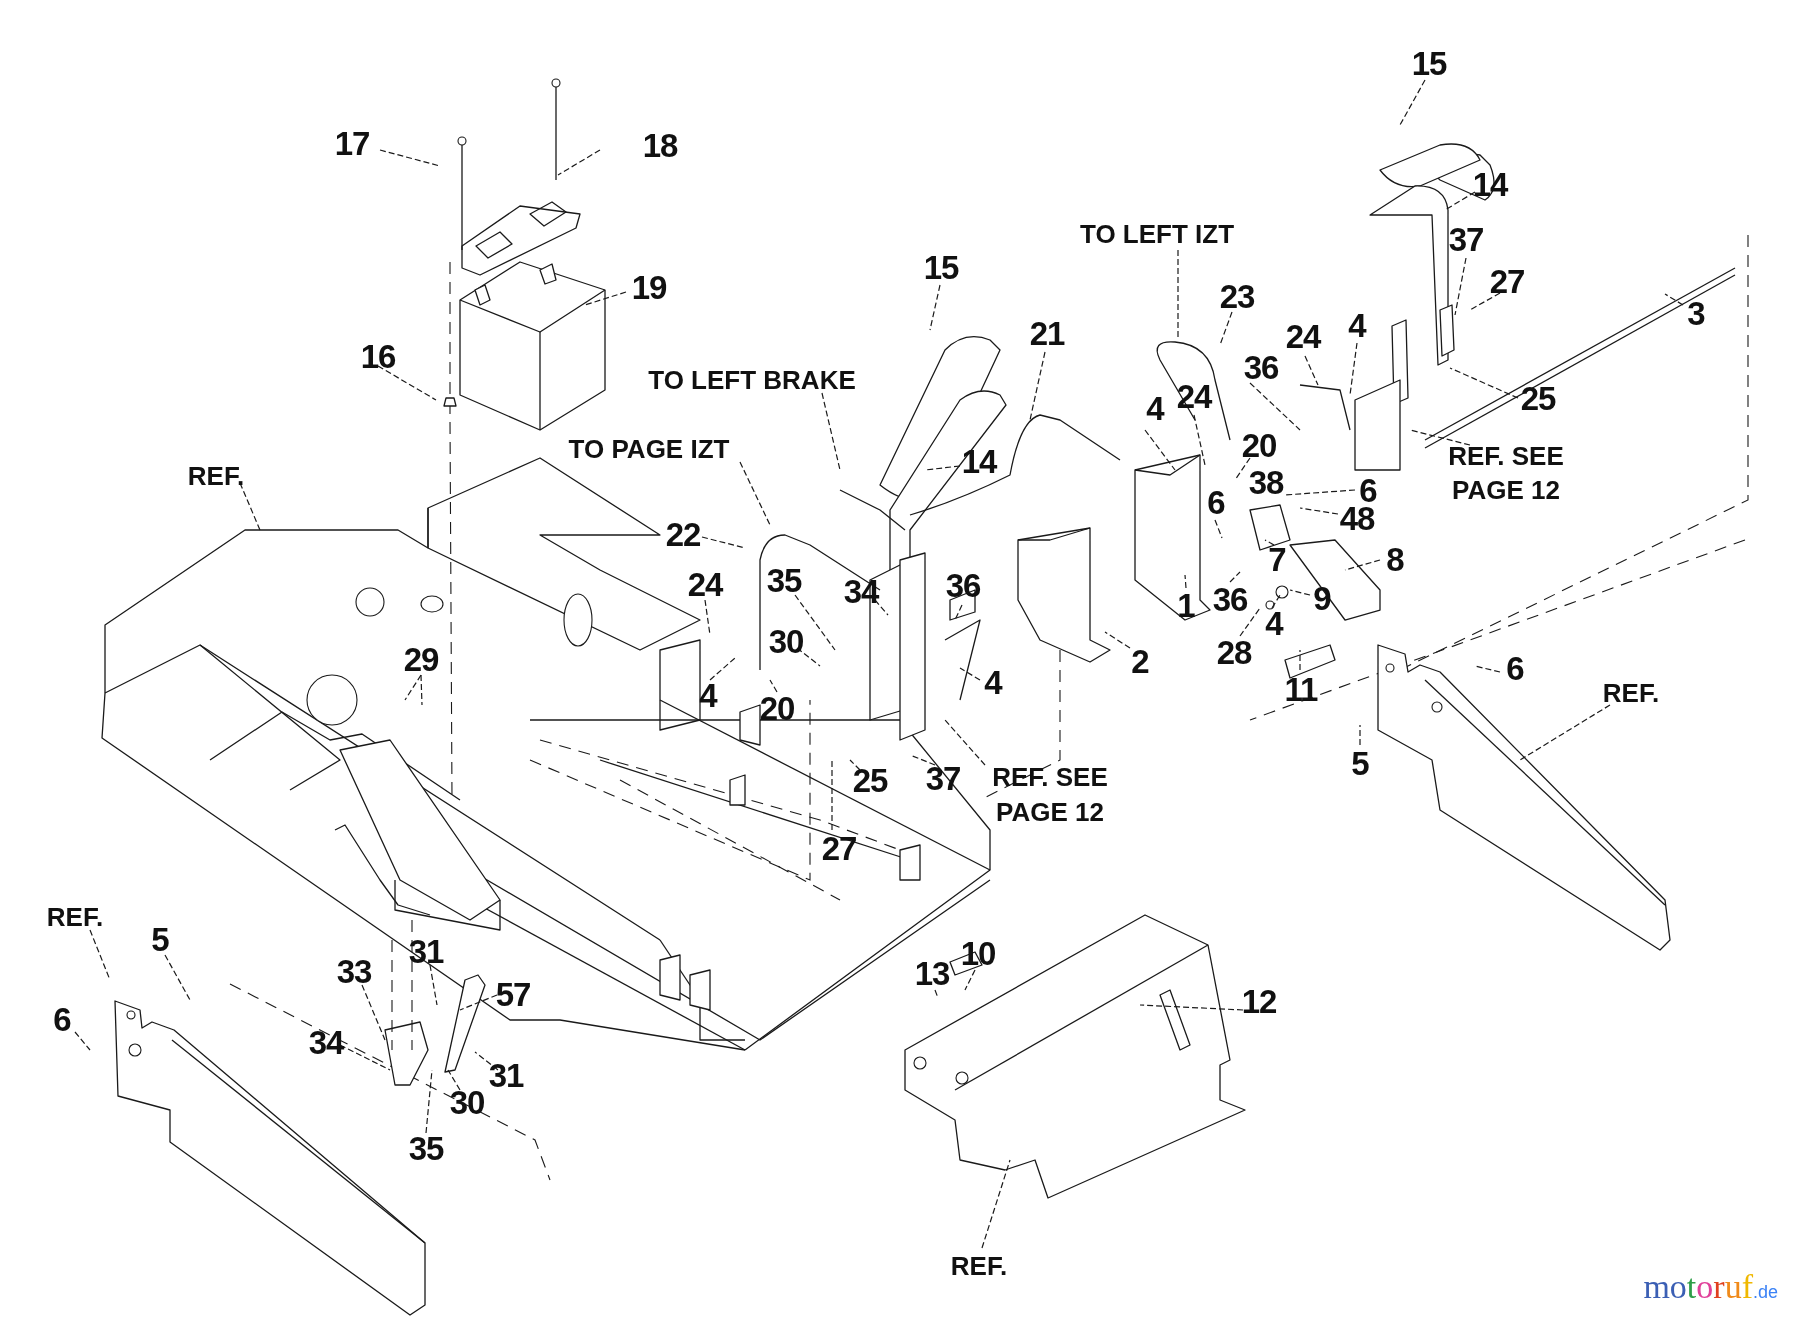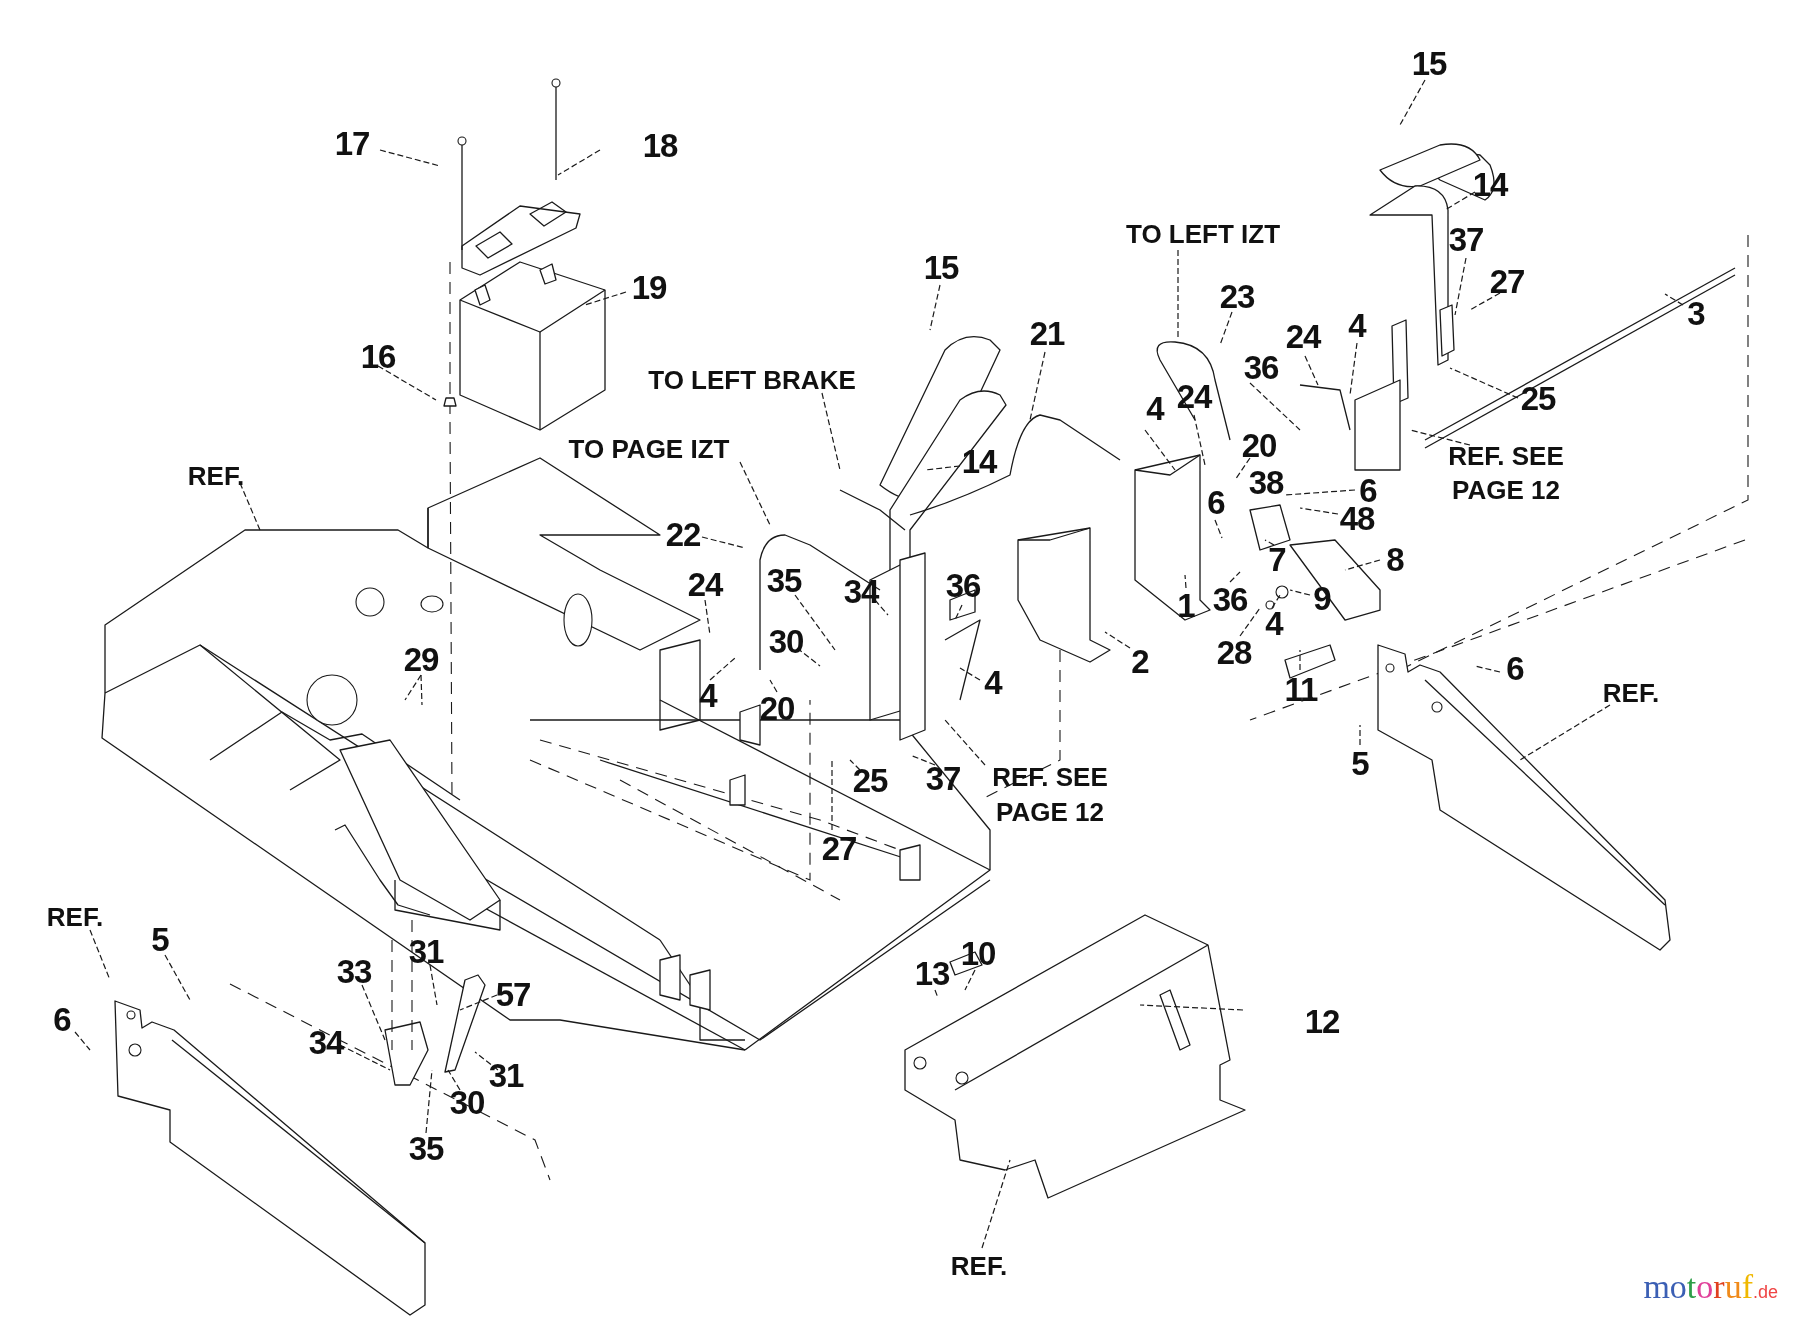--- a/index.html
+++ b/index.html
@@ -8,21 +8,21 @@
   #art .p { fill:none; stroke:#1a1a1a; stroke-width:1.3; stroke-linejoin:round; }
   #art .pf { fill:#ffffff; stroke:#1a1a1a; stroke-width:1.3; stroke-linejoin:round; }
   #art .d { fill:none; stroke:#1a1a1a; stroke-width:1.1; stroke-dasharray:12 8; }
   #art .ldr { fill:none; stroke:#1a1a1a; stroke-width:1.2; stroke-dasharray:6 3; }
   #art .hole { fill:#ffffff; stroke:#1a1a1a; stroke-width:1.1; }
   .callout { position:absolute; font-family:"Liberation Sans", sans-serif; font-weight:bold; color:#111; white-space:nowrap; line-height:1; }
   .num { font-size:33px; letter-spacing:-1px; transform:translate(-50%,-50%); }
   .txt { font-size:26px; transform:translate(-50%,-50%); }
   #watermark { position:absolute; right:22px; bottom:12px; font-family:"Liberation Serif", serif; font-size:34px; }
   #watermark span { font-weight:normal; }
-  #watermark .tld { font-family:"Liberation Sans", sans-serif; font-size:18px; color:#ef4444;margin-top:44px; }
+  #watermark .tld { font-family:"Liberation Sans", sans-serif; font-size:18px; color:#3b82f6;margin-top:44px; }
 </style>
 </head>
 <body>
 
 <div id="canvas">
 
   <svg id="art" width="1800" height="1318" viewBox="0 0 1800 1318">
 
     <g>
       <path class="p" d="M105 693 L105 625 L245 530 L398 530 L428 548"></path>
@@ -282,23 +282,23 @@
   <div class="callout num" style="left: 62px; top: 1019px;">6</div>
   <div class="callout num" style="left: 354px; top: 971px;">33</div>
   <div class="callout num" style="left: 426px; top: 951px;">31</div>
   <div class="callout num" style="left: 513px; top: 994px;">57</div>
   <div class="callout num" style="left: 326px; top: 1042px;">34</div>
   <div class="callout num" style="left: 506px; top: 1075px;">31</div>
   <div class="callout num" style="left: 467px; top: 1102px;">30</div>
   <div class="callout num" style="left: 426px; top: 1148px;">35</div>
   <div class="callout num" style="left: 932px; top: 973px;">13</div>
   <div class="callout num" style="left: 978px; top: 953px;">10</div>
-  <div class="callout num" style="left: 1322px; top: 1001px; margin-top: 20px;">12</div>
-
-  <div class="callout txt" style="left: 1203px; top: 234px; text-align: right;">TO LEFT IZT</div>
+  <div class="callout num" style="left: 1259px; top: 1001px;">12</div>
+
+  <div class="callout txt" style="left: 1157px; top: 234px; text-align: right;">TO LEFT IZT</div>
   <div class="callout txt" style="left: 752px; top: 380px;">TO LEFT BRAKE</div>
   <div class="callout txt" style="left: 649px; top: 449px;">TO PAGE IZT</div>
   <div class="callout txt" style="left: 1506px; top: 456px;">REF. SEE</div>
   <div class="callout txt" style="left: 1506px; top: 490px;">PAGE 12</div>
   <div class="callout txt" style="left: 1050px; top: 777px;">REF. SEE</div>
   <div class="callout txt" style="left: 1050px; top: 812px;">PAGE 12</div>
   <div class="callout txt" style="left: 216px; top: 476px;">REF.</div>
   <div class="callout txt" style="left: 1631px; top: 693px;">REF.</div>
   <div class="callout txt" style="left: 75px; top: 917px;">REF.</div>
   <div class="callout txt" style="left: 979px; top: 1266px;">REF.</div>

